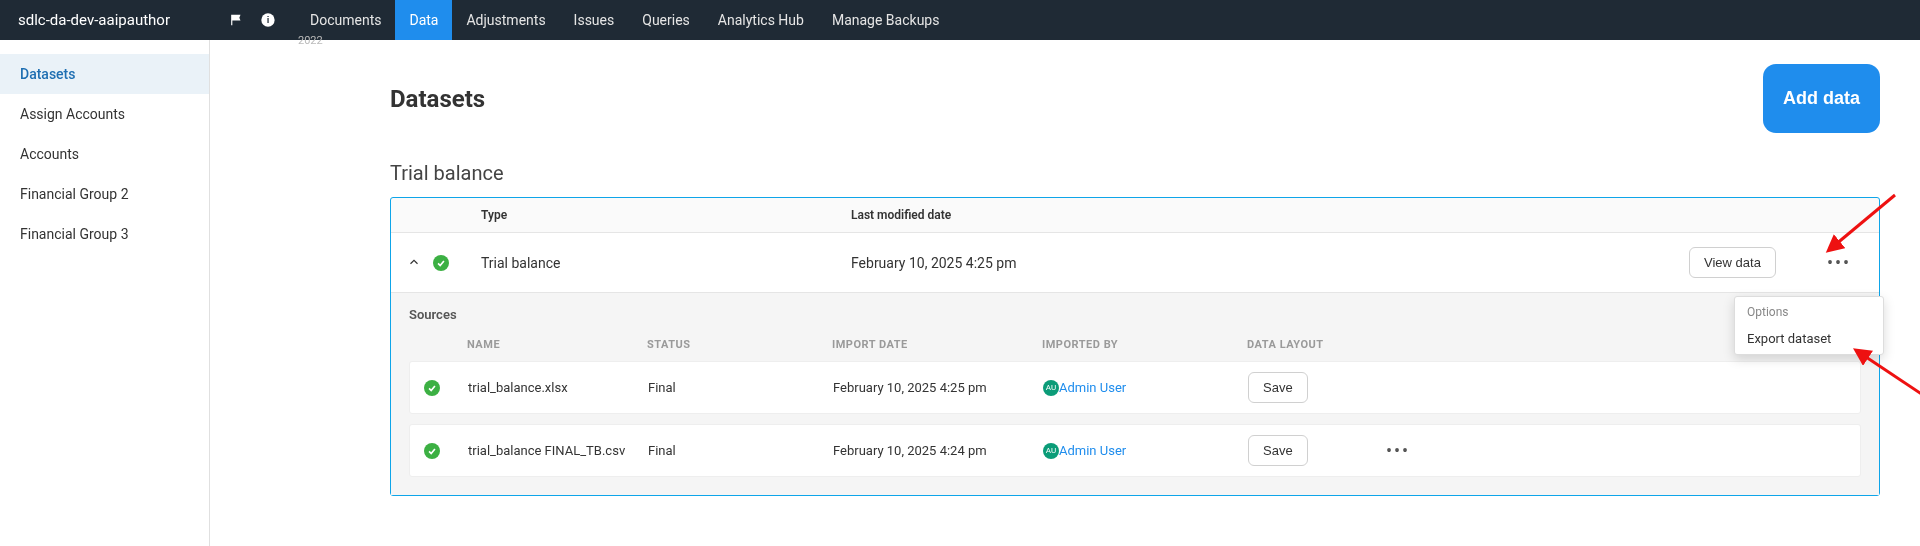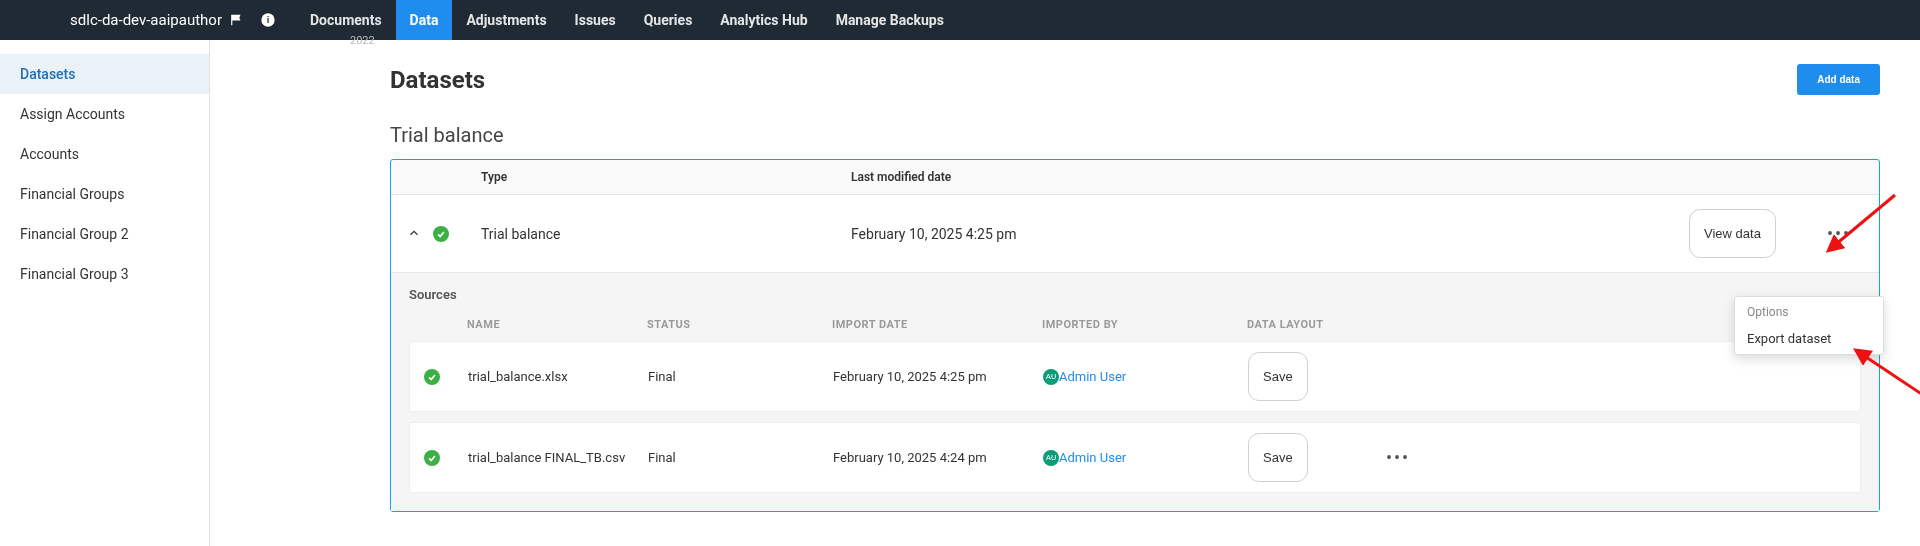--- a/index.html
+++ b/index.html
@@ -21,42 +21,41 @@
   }
   .logo-sq {
     width: 16px;
     height: 16px;
     border-radius: 3px;
     background: #7ac943;
     margin-right: 6px;
   }
   .proj-name { font-size: 15px; color: #fff; }
   .proj-year { font-size: 11px; color: #bbb; margin-left: 128px; position: absolute; top: 23px; }
-  .proj-wrap { position: relative; width: 210px; text-align: right; }
+  .proj-wrap { position: relative; width: 210px; }
   .topbar .icon-btn {
     margin: 0 8px;
     display: inline-flex;
     align-items: center;
     justify-content: center;
     cursor: pointer;
   }
   .nav {
     display: flex;
     align-items: stretch;
     height: 40px;
     margin-left: 12px;
   }
   .nav-item {
     padding: 16px 14px;
     display: flex;
     align-items: center;
     color: #e5e5e5;
     font-size: 14px;
     cursor: pointer;
-    font-weight: bold;
   }
   .nav-item.active {
     background: #1f8ded;
     color: #fff;
   }
   .body-row { display: flex; }
   .sidebar {
     width: 210px;
     border-right: 1px solid #e0e0e0;
     min-height: 506px;
@@ -82,23 +81,23 @@
     display: flex;
     justify-content: space-between;
     align-items: center;
     margin-bottom: 28px;
   }
   .page-title { font-size: 24px; font-weight: 700; color: #333; }
   .btn-primary {
     background: #1f8ded;
     color: #fff;
     border: none;
-    border-radius: 3px;
-    padding: 10px 20px;
-    font-size: 10px;
+    border-radius: 13px;
+    padding: 24px 20px;
+    font-size: 18px;
     font-weight: 600;
     cursor: pointer;
   }
   .section-title {
     font-size: 20px;
     color: #444;
     margin-bottom: 12px;
   }
   .panel {
     border: 1px solid #0ea5e9;
@@ -129,22 +128,22 @@
   }
   .check-circle {
     width: 16px; height: 16px; border-radius: 50%;
     background: #3cb043;
     display: inline-flex; align-items: center; justify-content: center;
     color: #fff; font-size: 10px;
   }
   .btn-outline {
     background: #fff;
     border: 1px solid #d0d0d0;
-    border-radius: 11px;
-    padding: 16px 14px;
+    border-radius: 6px;
+    padding: 7px 14px;
     font-size: 13px;
     cursor: pointer;
     color: #333;
   }
   .dots {
     font-size: 18px;
     letter-spacing: 2px;
     color: #555;
     cursor: pointer;
     text-align: center;
@@ -244,21 +243,20 @@
     <div class="nav-item">Manage Backups</div>
   </div>
 </div>
 
 <div class="body-row">
 
   <div class="sidebar">
     <div class="side-item active">Datasets</div>
     <div class="side-item">Assign Accounts</div>
     <div class="side-item">Accounts</div>
-    <div class="side-item">Financial Groups</div>
     <div class="side-item">Financial Group 2</div>
     <div class="side-item">Financial Group 3</div>
   </div>
 
   <div class="main">
 
     <div class="page-head">
       <div class="page-title">Datasets</div>
       <button class="btn-primary">Add data</button>
     </div>

